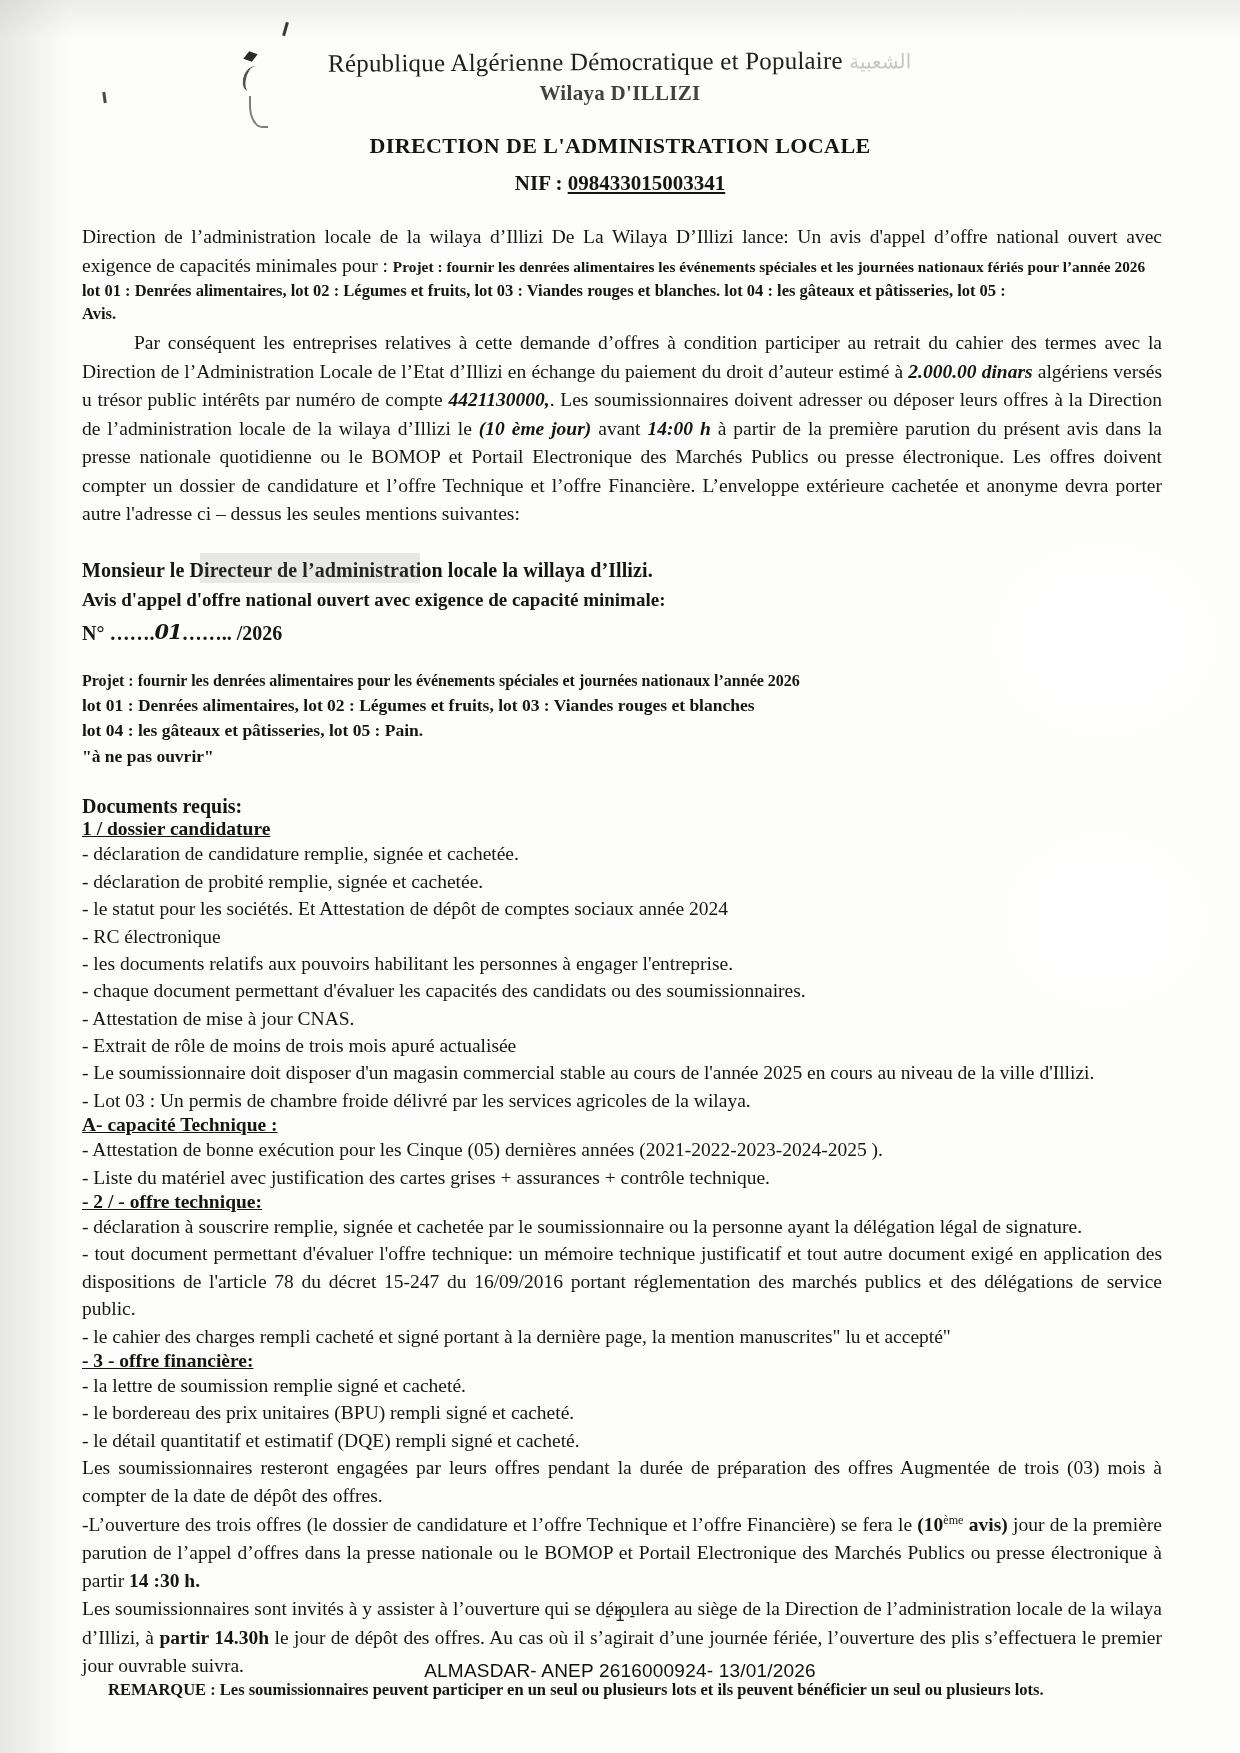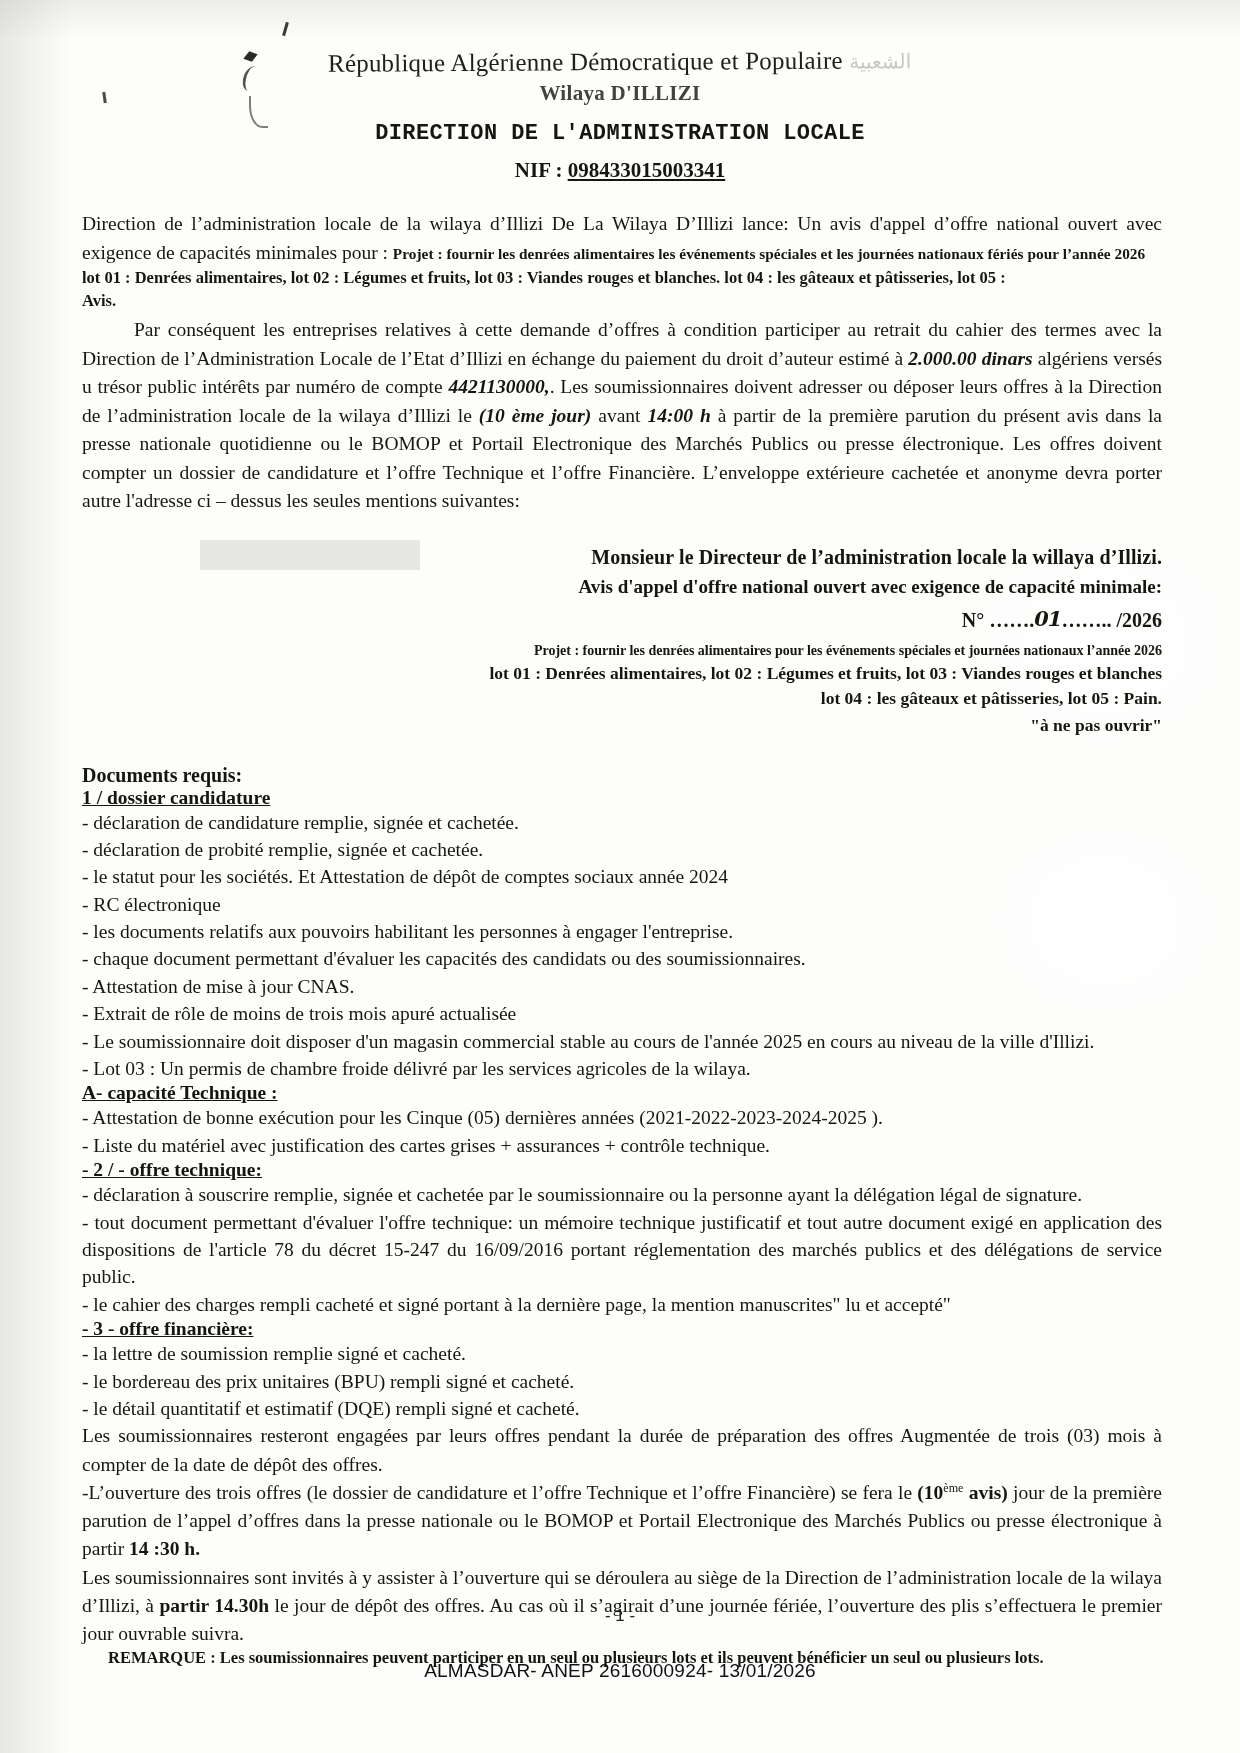--- a/index.html
+++ b/index.html
@@ -65,23 +65,22 @@
   .hdr-wilaya {
     font-size: 21px;
     font-weight: bold;
     margin-top: 5px;
     letter-spacing: 0.3px;
   }
   .hdr-wilaya .faded { color: #2a2a24; opacity: 0.88; }
   .hdr-direction {
     font-size: 22px;
     font-weight: bold;
-    margin-top: 15px;
+    margin-top: 27px;
     letter-spacing: 0.4px;
-    font-family: Liberation Mono, monospace;
   }
   .hdr-nif {
     font-size: 21px;
     font-weight: bold;
     margin-top: 12px;
   }
   .hdr-nif .num { text-decoration: underline; }
   .hdr-avis {
     font-size: 19.5px;
     font-weight: bold;
@@ -157,42 +156,42 @@
     font-weight: bold;
     line-height: 1.36;
     margin: 0;
   }
   p.para2 { margin-top: 4px; text-indent: 52px; }
   b.tight { font-weight: bold; font-style: italic; }
 
   
   .envelope {
     margin-top: 30px;
-    text-align: right;
+    text-align: left;
     position: relative;
   }
   .env-line1 {
     font-size: 20px;
     font-weight: bold;
     letter-spacing: 0.1px;
   }
   .env-line2 {
     font-size: 19px;
     font-weight: bold;
     margin-top: 7px;
   }
   .env-num {
     font-size: 20px;
     font-weight: bold;
     margin-top: 9px;
   }
   .env-proj {
-    font-size: 14px;
-    font-weight: bold;
-    margin-top: 9px;
+    font-size: 16px;
+    font-weight: bold;
+    margin-top: 25px;
     line-height: 1.42;
   }
   .env-lot {
     font-size: 17.5px;
     font-weight: bold;
     line-height: 1.42;
   }
   .env-open {
     font-size: 17.5px;
     font-weight: bold;

